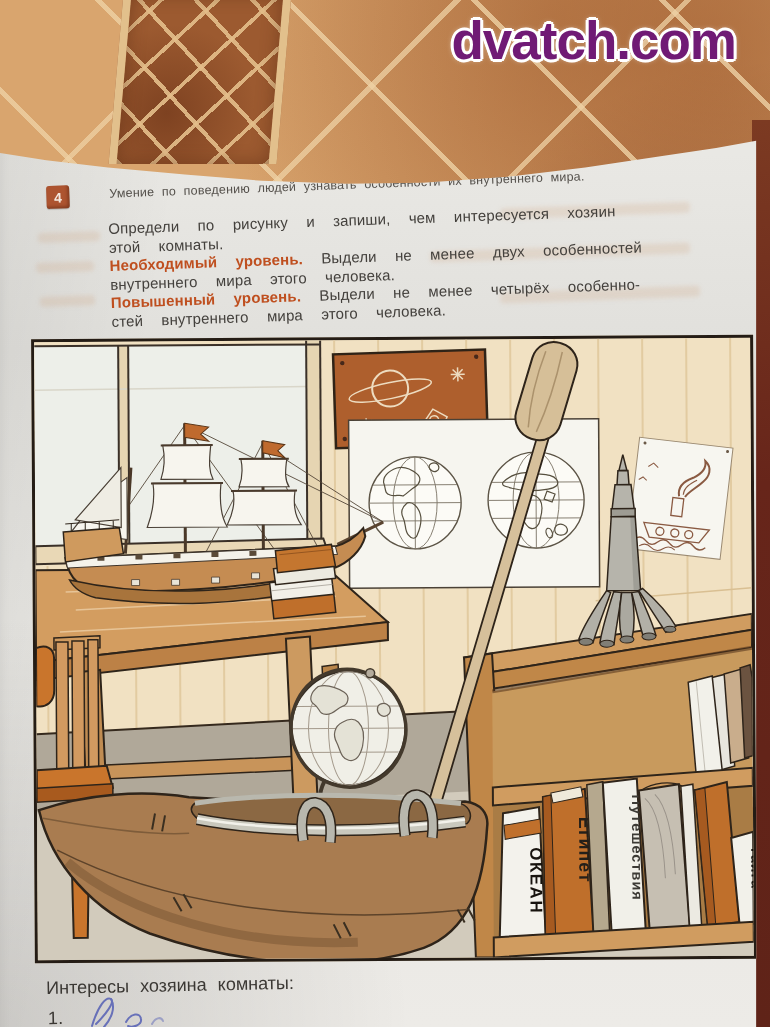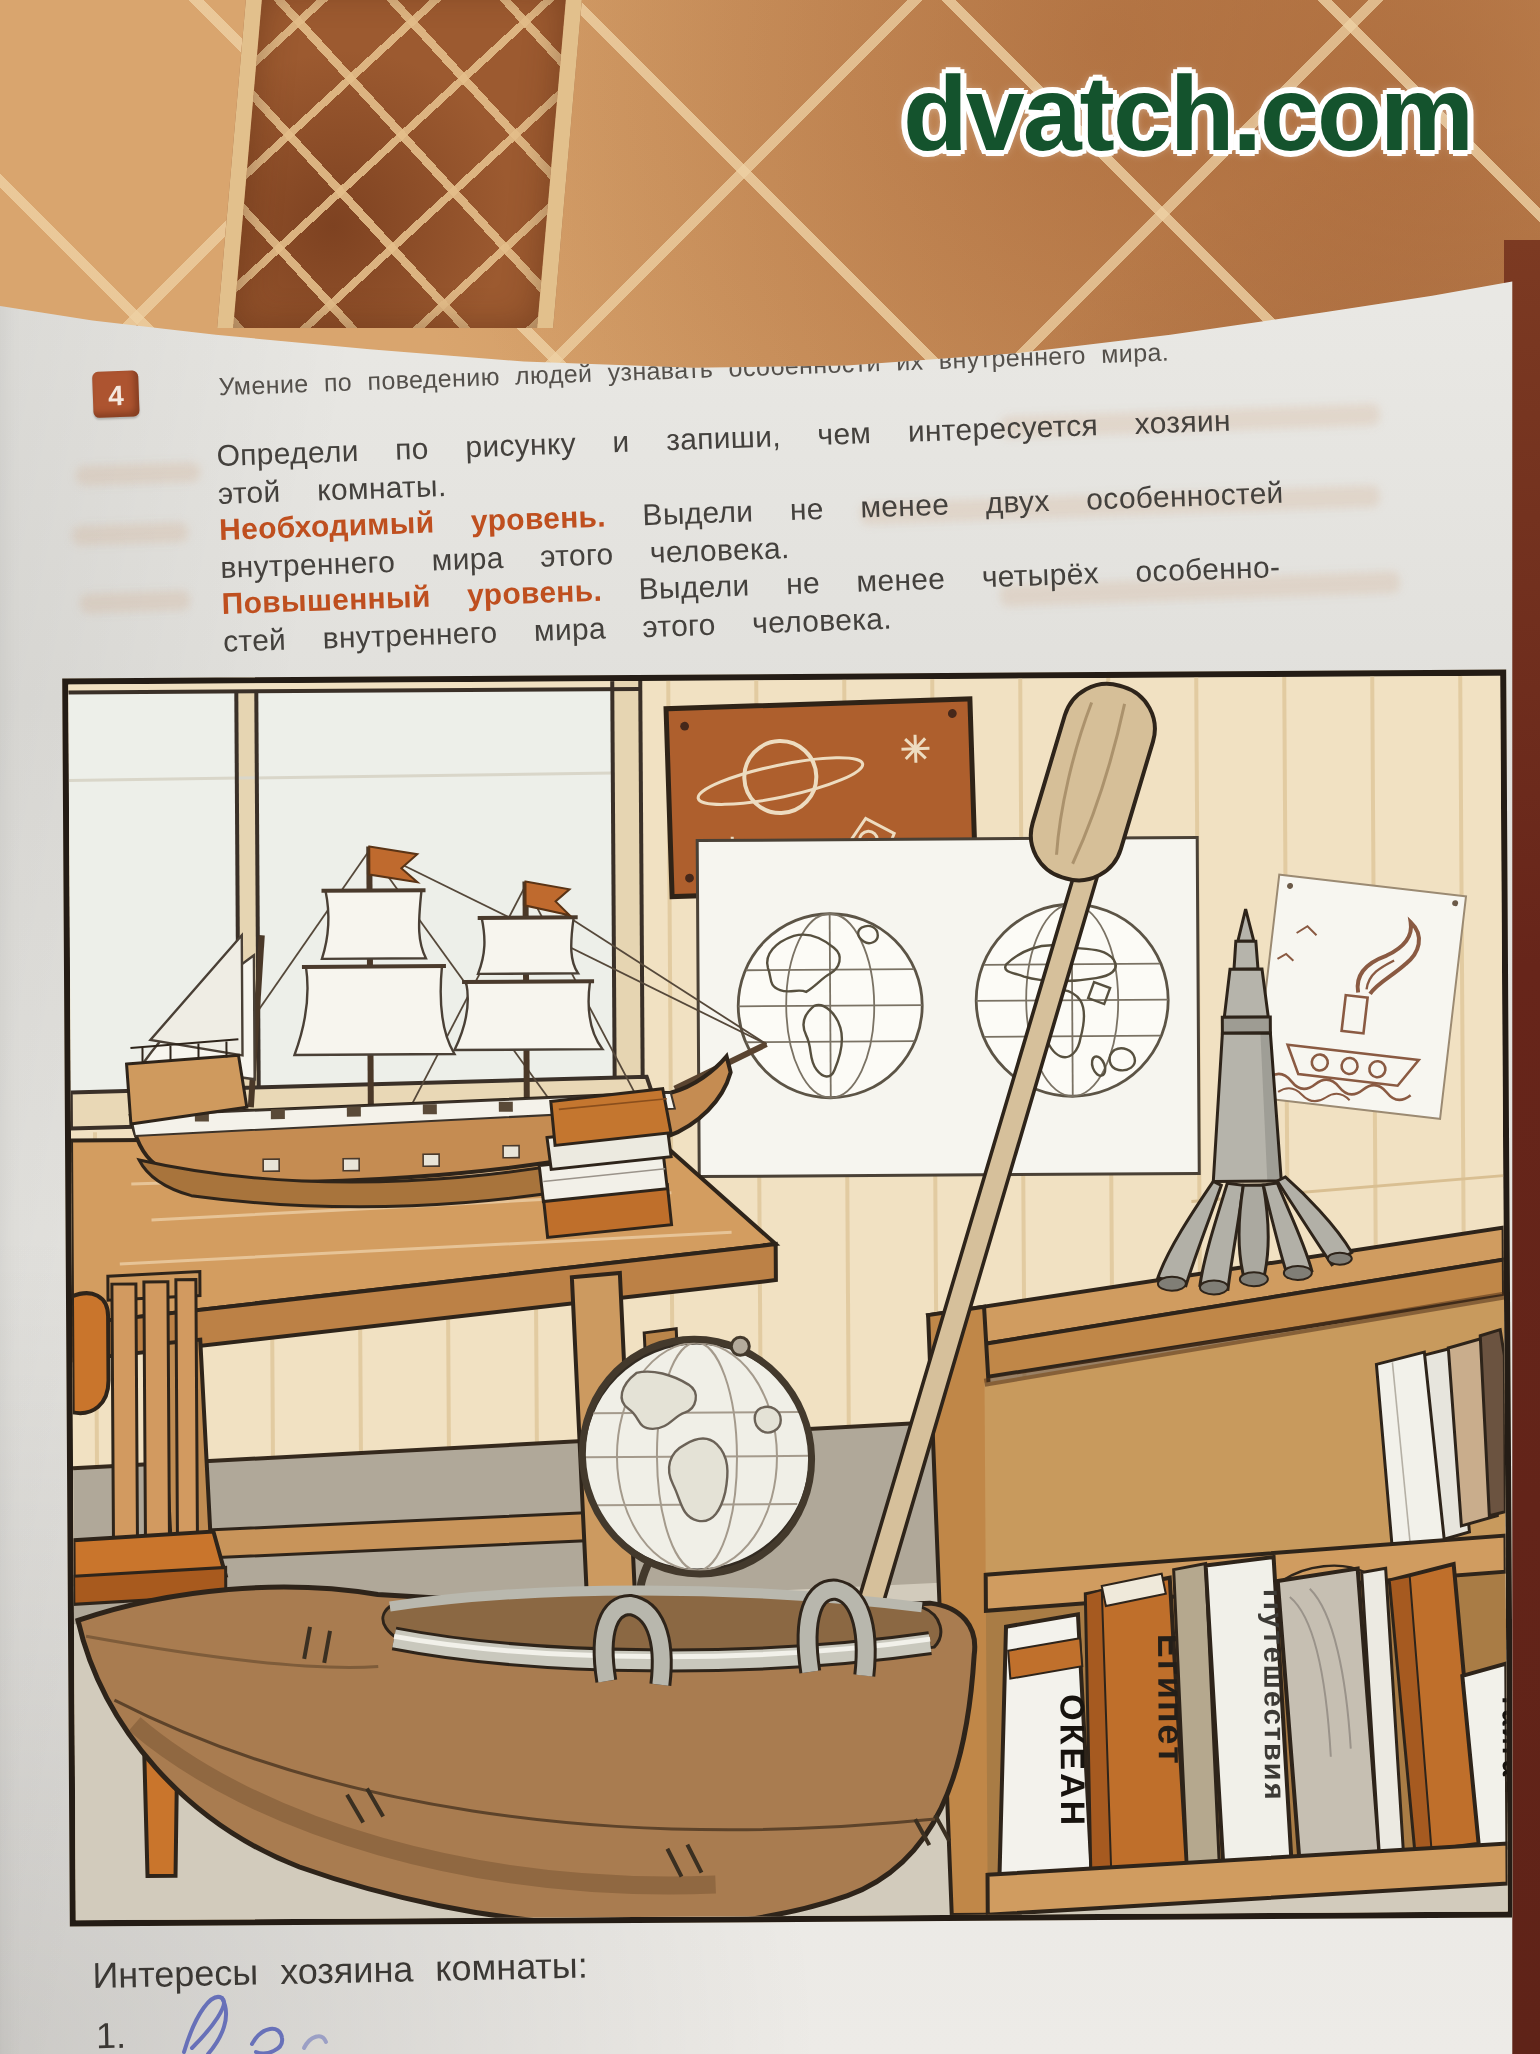--- a/index.html
+++ b/index.html
@@ -30,26 +30,25 @@
     box-shadow:inset 0 0 18px rgba(70,30,10,.4);
   }
   .right-edge-shadow{
     position:absolute;right:0;top:120px;width:18px;height:907px;
     background:linear-gradient(180deg,#7c3a22,#67251a 40%,#5f2318);
   }
   
   .watermark{
     position:absolute;top:10px;right:34px;z-index:30;
     font-size:53px;font-weight:bold;letter-spacing:-1px;
-    color:#14532d;
+    color:#701a75;
     text-shadow:
       -3px 0 0 #fff,3px 0 0 #fff,0 -3px 0 #fff,0 3px 0 #fff,
       -2px -2px 0 #fff,2px -2px 0 #fff,-2px 2px 0 #fff,2px 2px 0 #fff,
       0 0 6px rgba(255,255,255,.9);
-    margin-top: 17px;
   }
   
   .page{
     position:absolute;inset:0;z-index:10;
     clip-path:polygon(0 14.9%,6% 15.6%,14% 16.3%,24% 17%,34% 17.6%,45% 17.9%,55% 17.8%,66% 17.2%,76% 16.3%,86% 15.2%,93% 14.4%,98.2% 13.7%,98.2% 100%,0 100%);
     background:
       radial-gradient(circle at 0% 100%, rgba(0,0,0,.14), transparent 32%),
       linear-gradient(100deg, rgba(0,0,0,.07), transparent 22%),
       linear-gradient(180deg,#e9e8e4 15%,#e1e0dc 34%,#e6e5e1 60%,#edebe7 100%);
     box-shadow:inset 0 16px 20px -12px rgba(0,0,0,.3);

